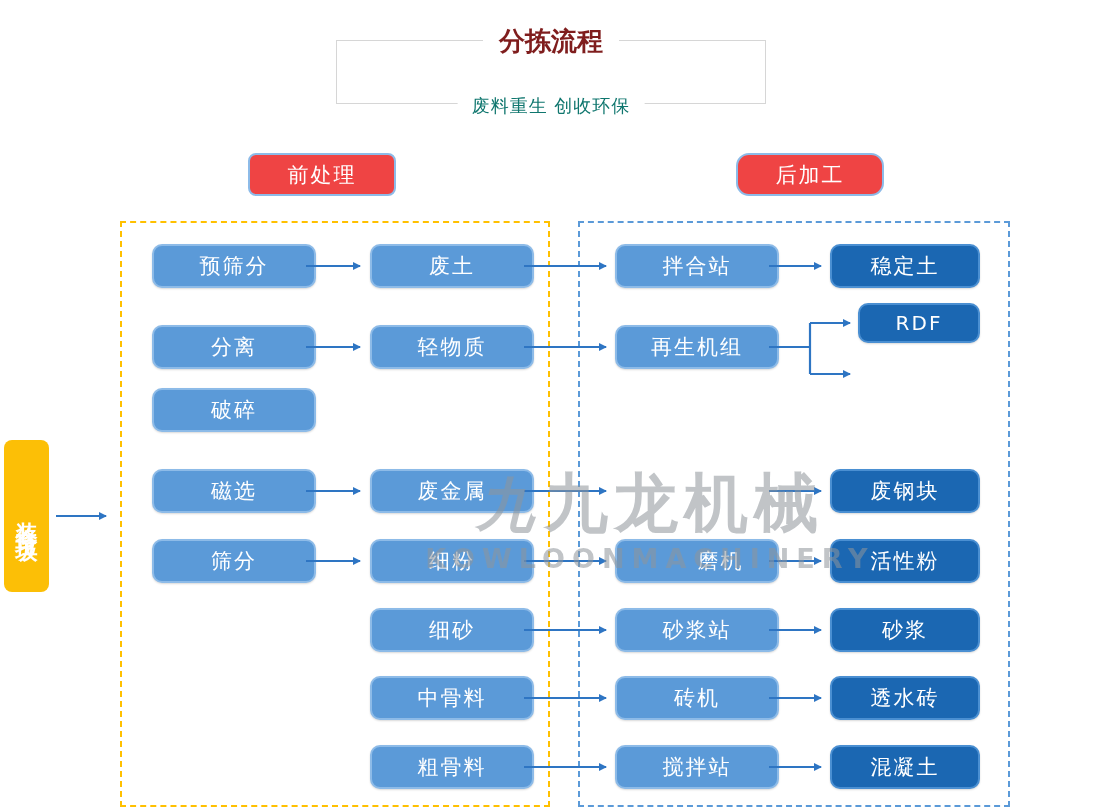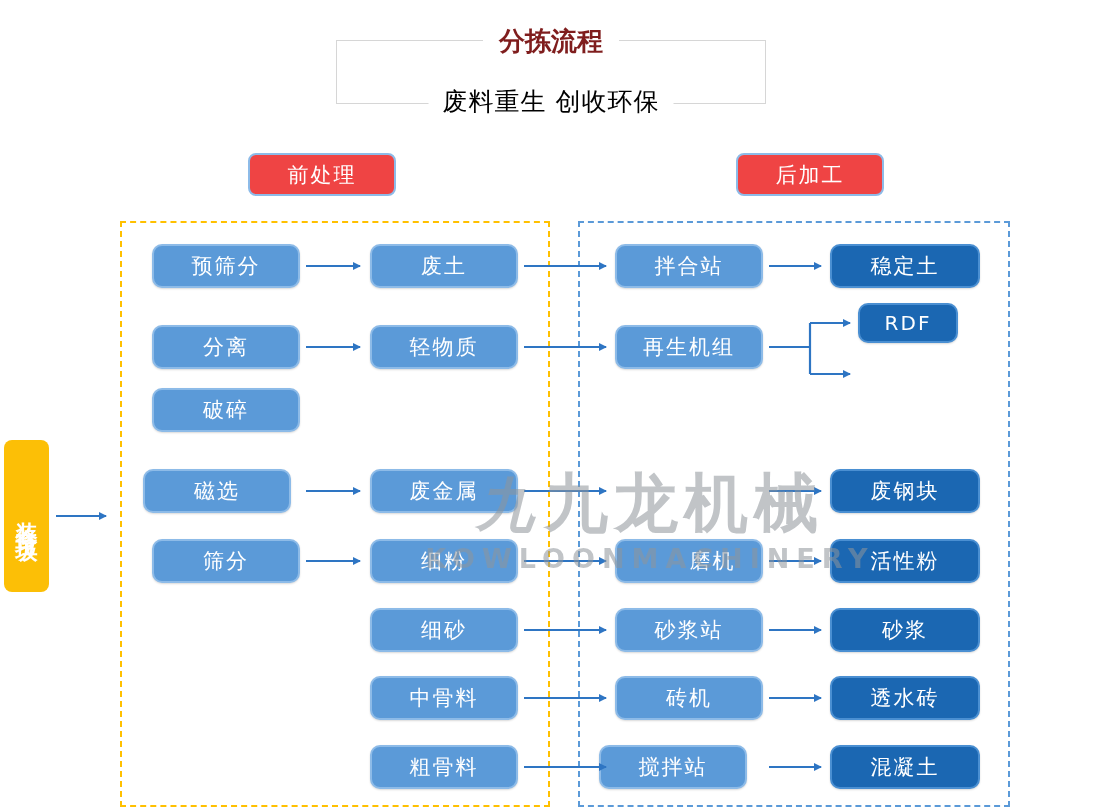--- a/index.html
+++ b/index.html
@@ -12,45 +12,45 @@
     position:absolute;left:336px;top:40px;width:428px;height:62px;
     border:1px solid #d6d6d6;background:#fff;
   }
   .header-title{
     position:absolute;top:-17px;left:50%;transform:translateX(-50%);
     background:#fff;padding:0 16px;font-size:26px;font-weight:bold;color:#7f1d1d;
     white-space:nowrap;
   }
   .header-subtitle{
     position:absolute;bottom:-15px;left:50%;transform:translateX(-50%);
-    background:#fff;padding:0 14px;font-size:25px;color:#000000;
+    background:#fff;padding:0 14px;font-size:18px;color:#0f766e;
     white-space:nowrap;letter-spacing:1px;
   }
   
   .stage-label{
     position:absolute;width:148px;height:43px;border-radius:8px;
     background:#ef4444;border:2px solid #8dbbe8;box-sizing:border-box;
     color:#fff;font-size:21px;display:flex;align-items:center;justify-content:center;
     letter-spacing:2px;
   }
   
   .zone{position:absolute;box-sizing:border-box;background:transparent;}
   .zone.pre{left:120px;top:221px;width:430px;height:586px;border:2px dashed #ffc000;}
   .zone.post{left:578px;top:221px;width:432px;height:586px;border:2px dashed #5b9ad8;}
   
   .node{
-    position:absolute;width:148px;height:44px;border-radius:10px;
+    position:absolute;width:164px;height:44px;border-radius:10px;
     background:#5b9ad8;border:2px solid #8dbbe8;box-sizing:border-box;
     color:#fff;font-size:21px;display:flex;align-items:center;justify-content:center;
     letter-spacing:2px;box-shadow:0 1px 2px rgba(0,0,0,0.15);
   }
   .node.dark{
     background:#1b67b2;border:2px solid #4a8fd2;width:150px;
   }
-  .node.small{width:100px;height:40px;font-size:20px;}
+  .node.small{width:122px;height:40px;font-size:20px;}
   
   .source{
     position:absolute;left:4px;top:440px;width:45px;height:152px;border-radius:8px;
     background:#fcbf06;color:#fff;font-size:22px;font-weight:bold;
     display:flex;align-items:center;justify-content:center;
     writing-mode:vertical-rl;text-orientation:upright;letter-spacing:6px;
   }
   
   #arrows{position:absolute;left:0;top:0;pointer-events:none;}
   
@@ -66,47 +66,47 @@
 <body>
 
 <div id="canvas">
 
   <div class="header-box">
     <div class="header-title">分拣流程</div>
     <div class="header-subtitle">废料重生 创收环保</div>
   </div>
 
   <div class="stage-label" style="left:248px;top:153px;">前处理</div>
-  <div class="stage-label" style="left:736px;top:153px;">后加工</div>
+  <div class="stage-label" style="left:736px;top:153px;border-radius:13px;">后加工</div>
 
   <div class="zone pre"></div>
   <div class="zone post"></div>
 
   <div class="source">装修垃圾</div>
 
   <div class="node" style="left:152px;top:244px;">预筛分</div>
   <div class="node" style="left:152px;top:325px;">分离</div>
   <div class="node" style="left:152px;top:388px;">破碎</div>
-  <div class="node" style="left:143px;top:469px;">磁选</div>
+  <div class="node" style="left:152px;top:469px;">磁选</div>
   <div class="node" style="left:152px;top:539px;">筛分</div>
 
   <div class="node" style="left:370px;top:244px;">废土</div>
   <div class="node" style="left:370px;top:325px;">轻物质</div>
   <div class="node" style="left:370px;top:469px;">废金属</div>
   <div class="node" style="left:370px;top:539px;">细粉</div>
   <div class="node" style="left:370px;top:676px;">中骨料</div>
   <div class="node" style="left:370px;top:608px;">细砂</div>
   <div class="node" style="left:370px;top:745px;">粗骨料</div>
 
   <div class="node" style="left:615px;top:244px;">拌合站</div>
   <div class="node" style="left:615px;top:325px;">再生机组</div>
   <div class="node" style="left:615px;top:539px;padding-left:47px;">磨机</div>
   <div class="node" style="left:615px;top:608px;">砂浆站</div>
   <div class="node" style="left:615px;top:676px;">砖机</div>
-  <div class="node" style="left:599px;top:745px;text-align:center;">搅拌站</div>
+  <div class="node" style="left:615px;top:745px;text-align:center;">搅拌站</div>
 
   <div class="node dark" style="left:830px;top:244px;">稳定土</div>
   <div class="node dark small" style="left:858px;top:303px;">RDF</div>
   <div class="node dark" style="left:830px;top:469px;">废钢块</div>
   <div class="node dark" style="left:830px;top:539px;">活性粉</div>
   <div class="node dark" style="left:830px;top:608px;">砂浆</div>
   <div class="node dark" style="left:830px;top:676px;">透水砖</div>
   <div class="node dark" style="left:830px;top:745px;">混凝土</div>
 
   <svg id="arrows" width="1100" height="812">

